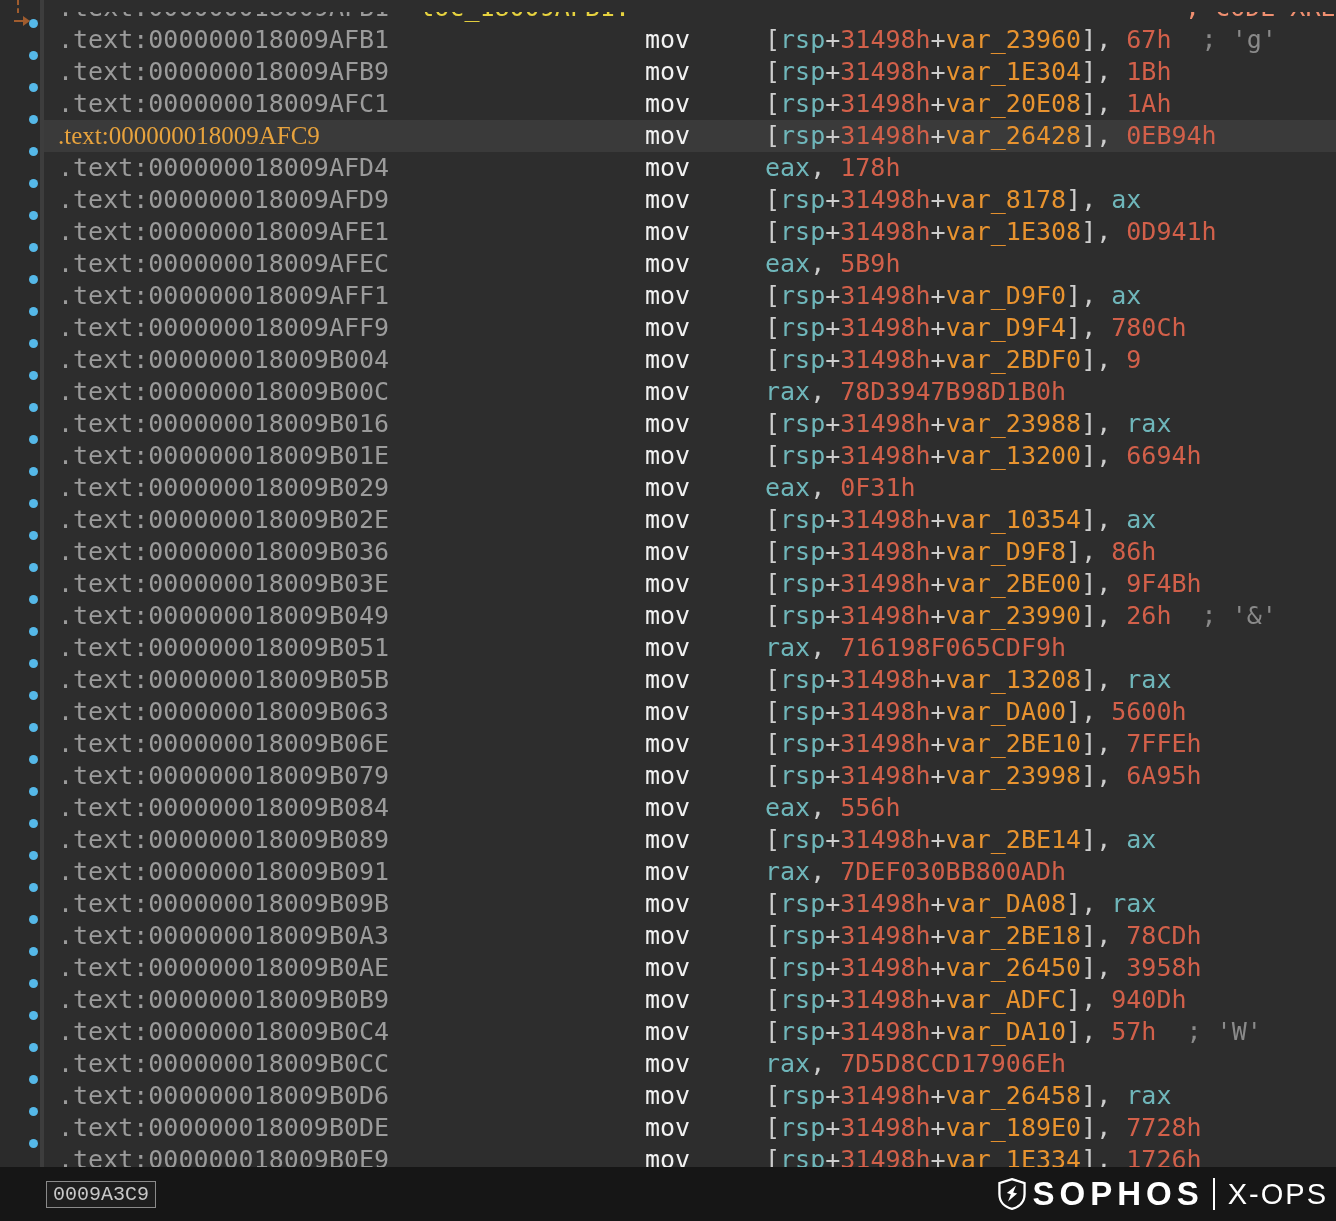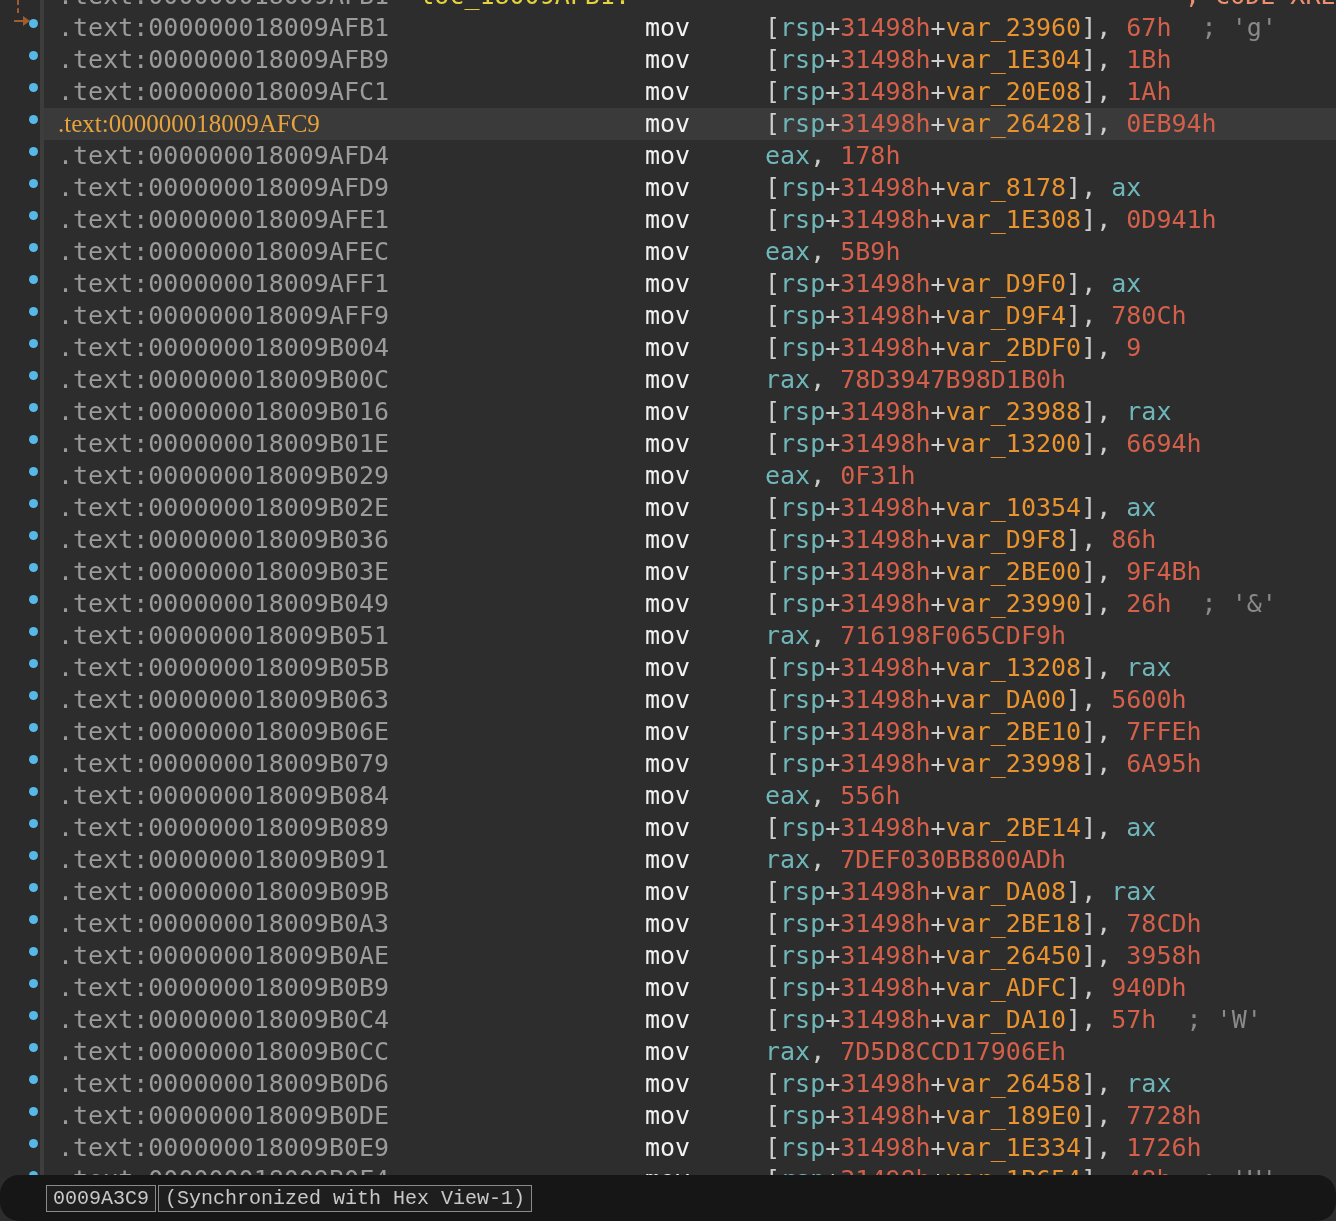--- a/index.html
+++ b/index.html
@@ -16,40 +16,40 @@
     background:var(--background);}
   
   .gutter{position:absolute;left:0;top:0;width:40px;height:1178px;background:var(--gutter-bg);z-index:2;}
   .gutter-sep{position:absolute;left:40px;top:0;width:4px;height:1178px;background:var(--gutter-sep);z-index:2;}
   .bp-dot{position:absolute;width:9px;height:9px;border-radius:50%;background:var(--breakpoint-dot);left:29px;}
   .flow-line{position:absolute;left:17px;top:0;height:13px;width:0;border-left:2px dashed var(--flow-arrow);}
   .flow-dash{position:absolute;left:14px;top:20px;width:9px;height:2px;background:var(--flow-arrow);}
   .flow-head{position:absolute;left:23px;top:16px;width:0;height:0;
     border-left:7px solid var(--flow-arrow);border-top:5px solid transparent;border-bottom:5px solid transparent;}
   
-  .listing{position:absolute;left:44px;top:0;right:0;height:1178px;overflow:hidden;
+  .listing{position:absolute;left:44px;top:12px;right:0;height:1178px;overflow:hidden;
     font-family:"DejaVu Sans Mono",monospace;font-size:25px;line-height:32px;white-space:pre;}
   .row{position:relative;height:32px;display:flex;padding-left:14px;}
   .row.hl{background:var(--highlight-row-bg);}
   .addr{display:inline-block;width:587px;flex:0 0 587px;color:var(--address-text);overflow:hidden;}
   .row.hl .addr{color:var(--highlight-address-text);font-family:Liberation Serif, serif;}
   .mn{display:inline-block;width:120px;flex:0 0 120px;color:var(--mnemonic-text);}
   .ops{color:var(--punct-text);}
   .tk-punct{color:var(--punct-text);}
   .tk-reg{color:var(--register-text);}
   .tk-num{color:var(--number-text);}
   .tk-var{color:var(--stack-var-text);}
   .tk-comment{color:var(--comment-text);}
   .tk-label{color:var(--label-text);}
   .tk-xref{position:absolute;left:1141px;top:0;color:var(--xref-text);}
   .row-label .addr{width:auto;flex:0 0 auto;}
   
-  .statusbar{position:absolute;left:0;bottom:0;width:1336px;height:46px;background:var(--statusbar-bg);
+  .statusbar{position:absolute;left:0;bottom:0;width:1336px;height:54px;background:var(--statusbar-bg);
     z-index:5;display:flex;align-items:center;padding-left:46px;box-sizing:border-box;
-    font-family:"Liberation Mono",monospace;font-size:20px;color:var(--statusbar-text);border-radius:19px;}
+    font-family:"Liberation Mono",monospace;font-size:20px;color:var(--statusbar-text);}
   .sb-box{border:1px solid var(--statusbar-border);background:#1e1e1e;padding:1px 6px;margin-right:2px;white-space:pre;}
   .brand{margin-left:auto;margin-right:8px;display:flex;align-items:center;color:var(--brand-text);
     font-family:"Liberation Sans",sans-serif;}
   .brand-shield{width:28px;height:32px;margin-right:7px;}
   .brand-name{font-size:33px;font-weight:800;letter-spacing:5px;}
   .brand-sep{width:2px;height:32px;background:var(--brand-text);margin:0 13px 0 9px;}
   .brand-div{font-size:29px;font-weight:400;letter-spacing:2px;}
 </style>
 </head>
 <body>
@@ -97,15 +97,23 @@
       <div class="bp-dot" style="top: 1107px;"></div>
       <div class="bp-dot" style="top: 1139px;"></div>
       <div class="bp-dot" style="top: 1171px;"></div>
     </div>
   <div class="gutter-sep"></div>
 
   <div class="listing" id="listing"><div class="row row-label" style="margin-top: -20px;"><span class="addr">.text:000000018009AFB1</span><span class="tk-punct">  </span><span class="tk-label">loc_18009AFB1:</span><span class="tk-xref">; CODE XREF: DllMain+...</span></div><div class="row"><span class="addr">.text:000000018009AFB1</span><span class="mn">mov</span><span class="ops"><span class="tk-punct">[</span><span class="tk-reg">rsp</span><span class="tk-punct">+</span><span class="tk-num">31498h</span><span class="tk-punct">+</span><span class="tk-var">var_23960</span><span class="tk-punct">], </span><span class="tk-num">67h</span><span class="tk-punct">  </span><span class="tk-comment">; 'g'</span></span></div><div class="row"><span class="addr">.text:000000018009AFB9</span><span class="mn">mov</span><span class="ops"><span class="tk-punct">[</span><span class="tk-reg">rsp</span><span class="tk-punct">+</span><span class="tk-num">31498h</span><span class="tk-punct">+</span><span class="tk-var">var_1E304</span><span class="tk-punct">], </span><span class="tk-num">1Bh</span></span></div><div class="row"><span class="addr">.text:000000018009AFC1</span><span class="mn">mov</span><span class="ops"><span class="tk-punct">[</span><span class="tk-reg">rsp</span><span class="tk-punct">+</span><span class="tk-num">31498h</span><span class="tk-punct">+</span><span class="tk-var">var_20E08</span><span class="tk-punct">], </span><span class="tk-num">1Ah</span></span></div><div class="row hl"><span class="addr">.text:000000018009AFC9</span><span class="mn">mov</span><span class="ops"><span class="tk-punct">[</span><span class="tk-reg">rsp</span><span class="tk-punct">+</span><span class="tk-num">31498h</span><span class="tk-punct">+</span><span class="tk-var">var_26428</span><span class="tk-punct">], </span><span class="tk-num">0EB94h</span></span></div><div class="row"><span class="addr">.text:000000018009AFD4</span><span class="mn">mov</span><span class="ops"><span class="tk-reg">eax</span><span class="tk-punct">, </span><span class="tk-num">178h</span></span></div><div class="row"><span class="addr">.text:000000018009AFD9</span><span class="mn">mov</span><span class="ops"><span class="tk-punct">[</span><span class="tk-reg">rsp</span><span class="tk-punct">+</span><span class="tk-num">31498h</span><span class="tk-punct">+</span><span class="tk-var">var_8178</span><span class="tk-punct">], </span><span class="tk-reg">ax</span></span></div><div class="row"><span class="addr">.text:000000018009AFE1</span><span class="mn">mov</span><span class="ops"><span class="tk-punct">[</span><span class="tk-reg">rsp</span><span class="tk-punct">+</span><span class="tk-num">31498h</span><span class="tk-punct">+</span><span class="tk-var">var_1E308</span><span class="tk-punct">], </span><span class="tk-num">0D941h</span></span></div><div class="row"><span class="addr">.text:000000018009AFEC</span><span class="mn">mov</span><span class="ops"><span class="tk-reg">eax</span><span class="tk-punct">, </span><span class="tk-num">5B9h</span></span></div><div class="row"><span class="addr">.text:000000018009AFF1</span><span class="mn">mov</span><span class="ops"><span class="tk-punct">[</span><span class="tk-reg">rsp</span><span class="tk-punct">+</span><span class="tk-num">31498h</span><span class="tk-punct">+</span><span class="tk-var">var_D9F0</span><span class="tk-punct">], </span><span class="tk-reg">ax</span></span></div><div class="row"><span class="addr">.text:000000018009AFF9</span><span class="mn">mov</span><span class="ops"><span class="tk-punct">[</span><span class="tk-reg">rsp</span><span class="tk-punct">+</span><span class="tk-num">31498h</span><span class="tk-punct">+</span><span class="tk-var">var_D9F4</span><span class="tk-punct">], </span><span class="tk-num">780Ch</span></span></div><div class="row"><span class="addr">.text:000000018009B004</span><span class="mn">mov</span><span class="ops"><span class="tk-punct">[</span><span class="tk-reg">rsp</span><span class="tk-punct">+</span><span class="tk-num">31498h</span><span class="tk-punct">+</span><span class="tk-var">var_2BDF0</span><span class="tk-punct">], </span><span class="tk-num">9</span></span></div><div class="row"><span class="addr">.text:000000018009B00C</span><span class="mn">mov</span><span class="ops"><span class="tk-reg">rax</span><span class="tk-punct">, </span><span class="tk-num">78D3947B98D1B0h</span></span></div><div class="row"><span class="addr">.text:000000018009B016</span><span class="mn">mov</span><span class="ops"><span class="tk-punct">[</span><span class="tk-reg">rsp</span><span class="tk-punct">+</span><span class="tk-num">31498h</span><span class="tk-punct">+</span><span class="tk-var">var_23988</span><span class="tk-punct">], </span><span class="tk-reg">rax</span></span></div><div class="row"><span class="addr">.text:000000018009B01E</span><span class="mn">mov</span><span class="ops"><span class="tk-punct">[</span><span class="tk-reg">rsp</span><span class="tk-punct">+</span><span class="tk-num">31498h</span><span class="tk-punct">+</span><span class="tk-var">var_13200</span><span class="tk-punct">], </span><span class="tk-num">6694h</span></span></div><div class="row"><span class="addr">.text:000000018009B029</span><span class="mn">mov</span><span class="ops"><span class="tk-reg">eax</span><span class="tk-punct">, </span><span class="tk-num">0F31h</span></span></div><div class="row"><span class="addr">.text:000000018009B02E</span><span class="mn">mov</span><span class="ops"><span class="tk-punct">[</span><span class="tk-reg">rsp</span><span class="tk-punct">+</span><span class="tk-num">31498h</span><span class="tk-punct">+</span><span class="tk-var">var_10354</span><span class="tk-punct">], </span><span class="tk-reg">ax</span></span></div><div class="row"><span class="addr">.text:000000018009B036</span><span class="mn">mov</span><span class="ops"><span class="tk-punct">[</span><span class="tk-reg">rsp</span><span class="tk-punct">+</span><span class="tk-num">31498h</span><span class="tk-punct">+</span><span class="tk-var">var_D9F8</span><span class="tk-punct">], </span><span class="tk-num">86h</span></span></div><div class="row"><span class="addr">.text:000000018009B03E</span><span class="mn">mov</span><span class="ops"><span class="tk-punct">[</span><span class="tk-reg">rsp</span><span class="tk-punct">+</span><span class="tk-num">31498h</span><span class="tk-punct">+</span><span class="tk-var">var_2BE00</span><span class="tk-punct">], </span><span class="tk-num">9F4Bh</span></span></div><div class="row"><span class="addr">.text:000000018009B049</span><span class="mn">mov</span><span class="ops"><span class="tk-punct">[</span><span class="tk-reg">rsp</span><span class="tk-punct">+</span><span class="tk-num">31498h</span><span class="tk-punct">+</span><span class="tk-var">var_23990</span><span class="tk-punct">], </span><span class="tk-num">26h</span><span class="tk-punct">  </span><span class="tk-comment">; '&amp;'</span></span></div><div class="row"><span class="addr">.text:000000018009B051</span><span class="mn">mov</span><span class="ops"><span class="tk-reg">rax</span><span class="tk-punct">, </span><span class="tk-num">716198F065CDF9h</span></span></div><div class="row"><span class="addr">.text:000000018009B05B</span><span class="mn">mov</span><span class="ops"><span class="tk-punct">[</span><span class="tk-reg">rsp</span><span class="tk-punct">+</span><span class="tk-num">31498h</span><span class="tk-punct">+</span><span class="tk-var">var_13208</span><span class="tk-punct">], </span><span class="tk-reg">rax</span></span></div><div class="row"><span class="addr">.text:000000018009B063</span><span class="mn">mov</span><span class="ops"><span class="tk-punct">[</span><span class="tk-reg">rsp</span><span class="tk-punct">+</span><span class="tk-num">31498h</span><span class="tk-punct">+</span><span class="tk-var">var_DA00</span><span class="tk-punct">], </span><span class="tk-num">5600h</span></span></div><div class="row"><span class="addr">.text:000000018009B06E</span><span class="mn">mov</span><span class="ops"><span class="tk-punct">[</span><span class="tk-reg">rsp</span><span class="tk-punct">+</span><span class="tk-num">31498h</span><span class="tk-punct">+</span><span class="tk-var">var_2BE10</span><span class="tk-punct">], </span><span class="tk-num">7FFEh</span></span></div><div class="row"><span class="addr">.text:000000018009B079</span><span class="mn">mov</span><span class="ops"><span class="tk-punct">[</span><span class="tk-reg">rsp</span><span class="tk-punct">+</span><span class="tk-num">31498h</span><span class="tk-punct">+</span><span class="tk-var">var_23998</span><span class="tk-punct">], </span><span class="tk-num">6A95h</span></span></div><div class="row"><span class="addr">.text:000000018009B084</span><span class="mn">mov</span><span class="ops"><span class="tk-reg">eax</span><span class="tk-punct">, </span><span class="tk-num">556h</span></span></div><div class="row"><span class="addr">.text:000000018009B089</span><span class="mn">mov</span><span class="ops"><span class="tk-punct">[</span><span class="tk-reg">rsp</span><span class="tk-punct">+</span><span class="tk-num">31498h</span><span class="tk-punct">+</span><span class="tk-var">var_2BE14</span><span class="tk-punct">], </span><span class="tk-reg">ax</span></span></div><div class="row"><span class="addr">.text:000000018009B091</span><span class="mn">mov</span><span class="ops"><span class="tk-reg">rax</span><span class="tk-punct">, </span><span class="tk-num">7DEF030BB800ADh</span></span></div><div class="row"><span class="addr">.text:000000018009B09B</span><span class="mn">mov</span><span class="ops"><span class="tk-punct">[</span><span class="tk-reg">rsp</span><span class="tk-punct">+</span><span class="tk-num">31498h</span><span class="tk-punct">+</span><span class="tk-var">var_DA08</span><span class="tk-punct">], </span><span class="tk-reg">rax</span></span></div><div class="row"><span class="addr">.text:000000018009B0A3</span><span class="mn">mov</span><span class="ops"><span class="tk-punct">[</span><span class="tk-reg">rsp</span><span class="tk-punct">+</span><span class="tk-num">31498h</span><span class="tk-punct">+</span><span class="tk-var">var_2BE18</span><span class="tk-punct">], </span><span class="tk-num">78CDh</span></span></div><div class="row"><span class="addr">.text:000000018009B0AE</span><span class="mn">mov</span><span class="ops"><span class="tk-punct">[</span><span class="tk-reg">rsp</span><span class="tk-punct">+</span><span class="tk-num">31498h</span><span class="tk-punct">+</span><span class="tk-var">var_26450</span><span class="tk-punct">], </span><span class="tk-num">3958h</span></span></div><div class="row"><span class="addr">.text:000000018009B0B9</span><span class="mn">mov</span><span class="ops"><span class="tk-punct">[</span><span class="tk-reg">rsp</span><span class="tk-punct">+</span><span class="tk-num">31498h</span><span class="tk-punct">+</span><span class="tk-var">var_ADFC</span><span class="tk-punct">], </span><span class="tk-num">940Dh</span></span></div><div class="row"><span class="addr">.text:000000018009B0C4</span><span class="mn">mov</span><span class="ops"><span class="tk-punct">[</span><span class="tk-reg">rsp</span><span class="tk-punct">+</span><span class="tk-num">31498h</span><span class="tk-punct">+</span><span class="tk-var">var_DA10</span><span class="tk-punct">], </span><span class="tk-num">57h</span><span class="tk-punct">  </span><span class="tk-comment">; 'W'</span></span></div><div class="row"><span class="addr">.text:000000018009B0CC</span><span class="mn">mov</span><span class="ops"><span class="tk-reg">rax</span><span class="tk-punct">, </span><span class="tk-num">7D5D8CCD17906Eh</span></span></div><div class="row"><span class="addr">.text:000000018009B0D6</span><span class="mn">mov</span><span class="ops"><span class="tk-punct">[</span><span class="tk-reg">rsp</span><span class="tk-punct">+</span><span class="tk-num">31498h</span><span class="tk-punct">+</span><span class="tk-var">var_26458</span><span class="tk-punct">], </span><span class="tk-reg">rax</span></span></div><div class="row"><span class="addr">.text:000000018009B0DE</span><span class="mn">mov</span><span class="ops"><span class="tk-punct">[</span><span class="tk-reg">rsp</span><span class="tk-punct">+</span><span class="tk-num">31498h</span><span class="tk-punct">+</span><span class="tk-var">var_189E0</span><span class="tk-punct">], </span><span class="tk-num">7728h</span></span></div><div class="row"><span class="addr">.text:000000018009B0E9</span><span class="mn">mov</span><span class="ops"><span class="tk-punct">[</span><span class="tk-reg">rsp</span><span class="tk-punct">+</span><span class="tk-num">31498h</span><span class="tk-punct">+</span><span class="tk-var">var_1E334</span><span class="tk-punct">], </span><span class="tk-num">1726h</span></span></div><div class="row"><span class="addr">.text:000000018009B0F4</span><span class="mn">mov</span><span class="ops"><span class="tk-punct">[</span><span class="tk-reg">rsp</span><span class="tk-punct">+</span><span class="tk-num">31498h</span><span class="tk-punct">+</span><span class="tk-var">var_1B654</span><span class="tk-punct">], </span><span class="tk-num">48h</span><span class="tk-punct">  </span><span class="tk-comment">; 'H'</span></span></div></div>
 
   <div class="statusbar">
     <span class="sb-box">0009A3C9</span>
-    <span class="sb-box">(Synchronized with Hex View-1)</span>
+    <div class="brand">
+      <svg class="brand-shield" viewBox="0 0 24 28">
+        <path d="M12 1 L23 4.5 V14 C23 21 18.5 25.5 12 27 C5.5 25.5 1 21 1 14 V4.5 Z" fill="none" stroke="#ffffff" stroke-width="2"></path>
+        <path d="M15.5 6.5 L7.5 13.2 L11 14.2 L8.5 20.5 L16.5 13.6 L13 12.6 Z" fill="#ffffff"></path>
+      </svg>
+      <span class="brand-name">SOPHOS</span>
+      <span class="brand-sep"></span>
+      <span class="brand-div">X-OPS</span>
+    </div>
   </div>
 </div>
 
 </body></html>

